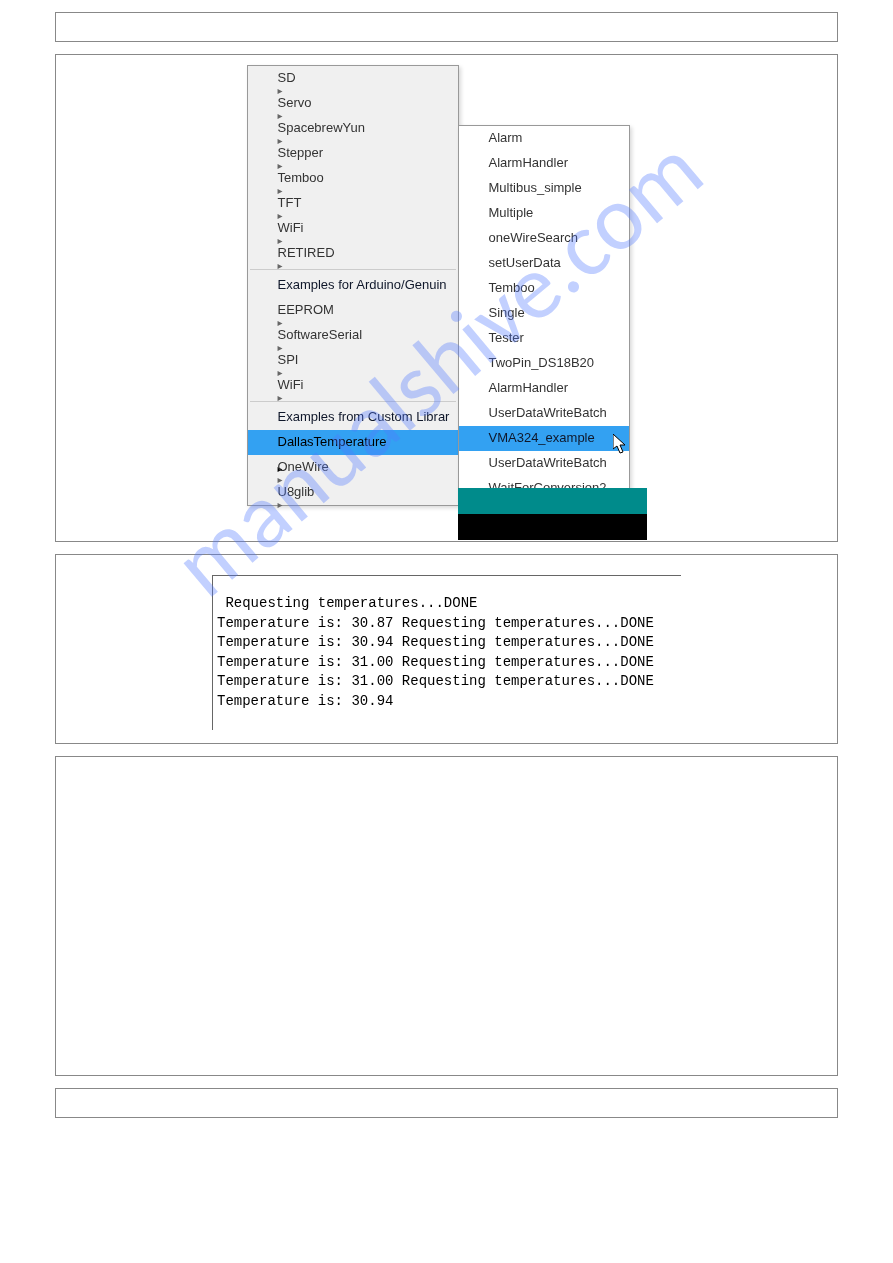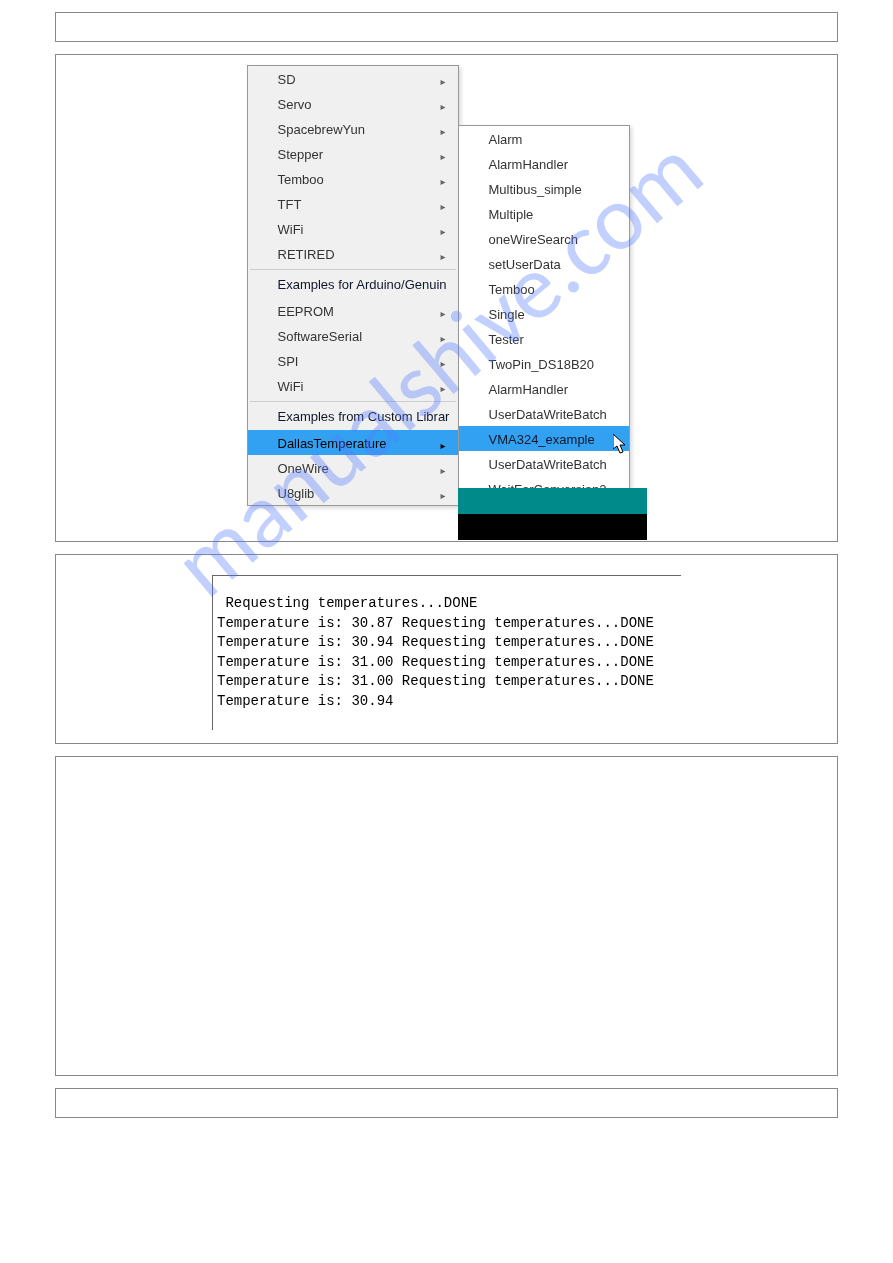--- a/index.html
+++ b/index.html
@@ -44,25 +44,26 @@
     width: 210px;
   }
   .menu.right-menu {
     left: 211px;
     top: 60px;
     width: 170px;
     background: #fff;
   }
   .menu-item {
     display: flex;
-    align-items: flex-end;
+    align-items: flex-start;
     justify-content: space-between;
     padding: 4px 12px 4px 30px;
     height: 17px;
     white-space: nowrap;
+    flex-direction: column;
   }
   .menu-item.highlighted { background: #33a1f2; color: #000; gap: 14px; }
   .menu-item.selected-sub { background: #33a1f2; color: #0f172a; }
   .menu-item .arrow {
     font-size: 10px;
     color: #666;
   }
   .menu-item.highlighted .arrow,
   .menu-item.selected-sub .arrow { color: #000; }
   .menu-separator {

